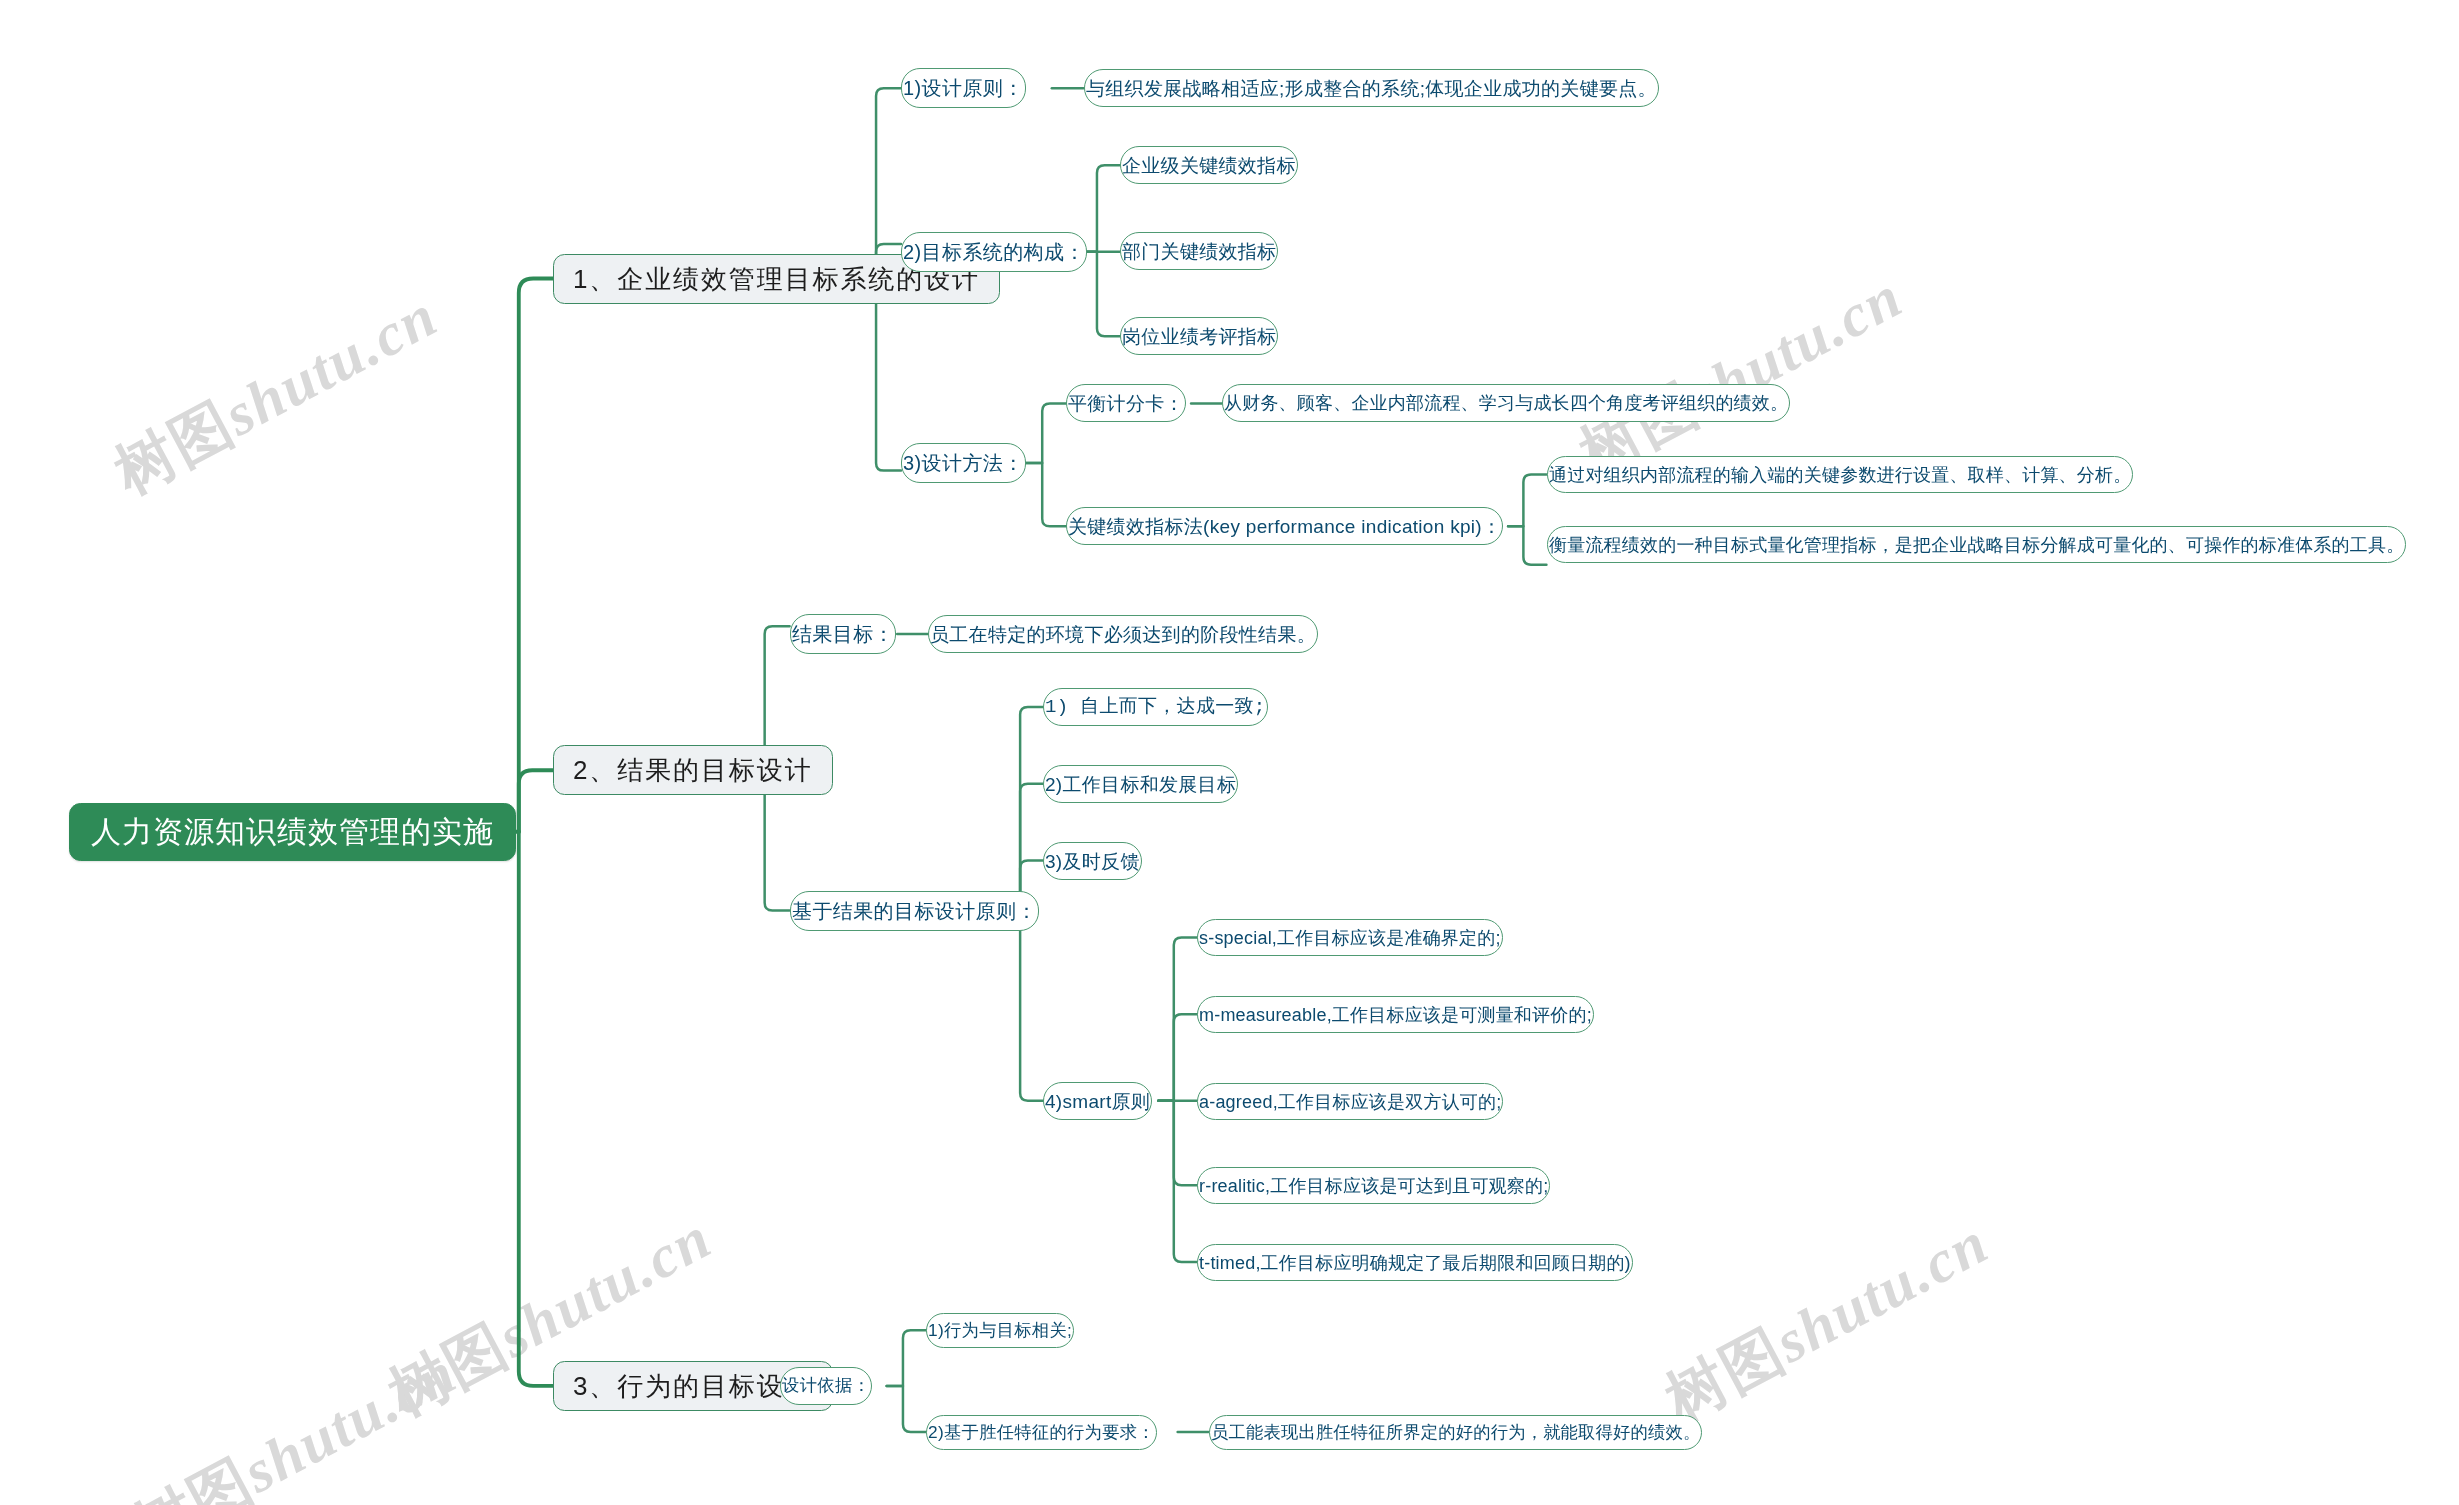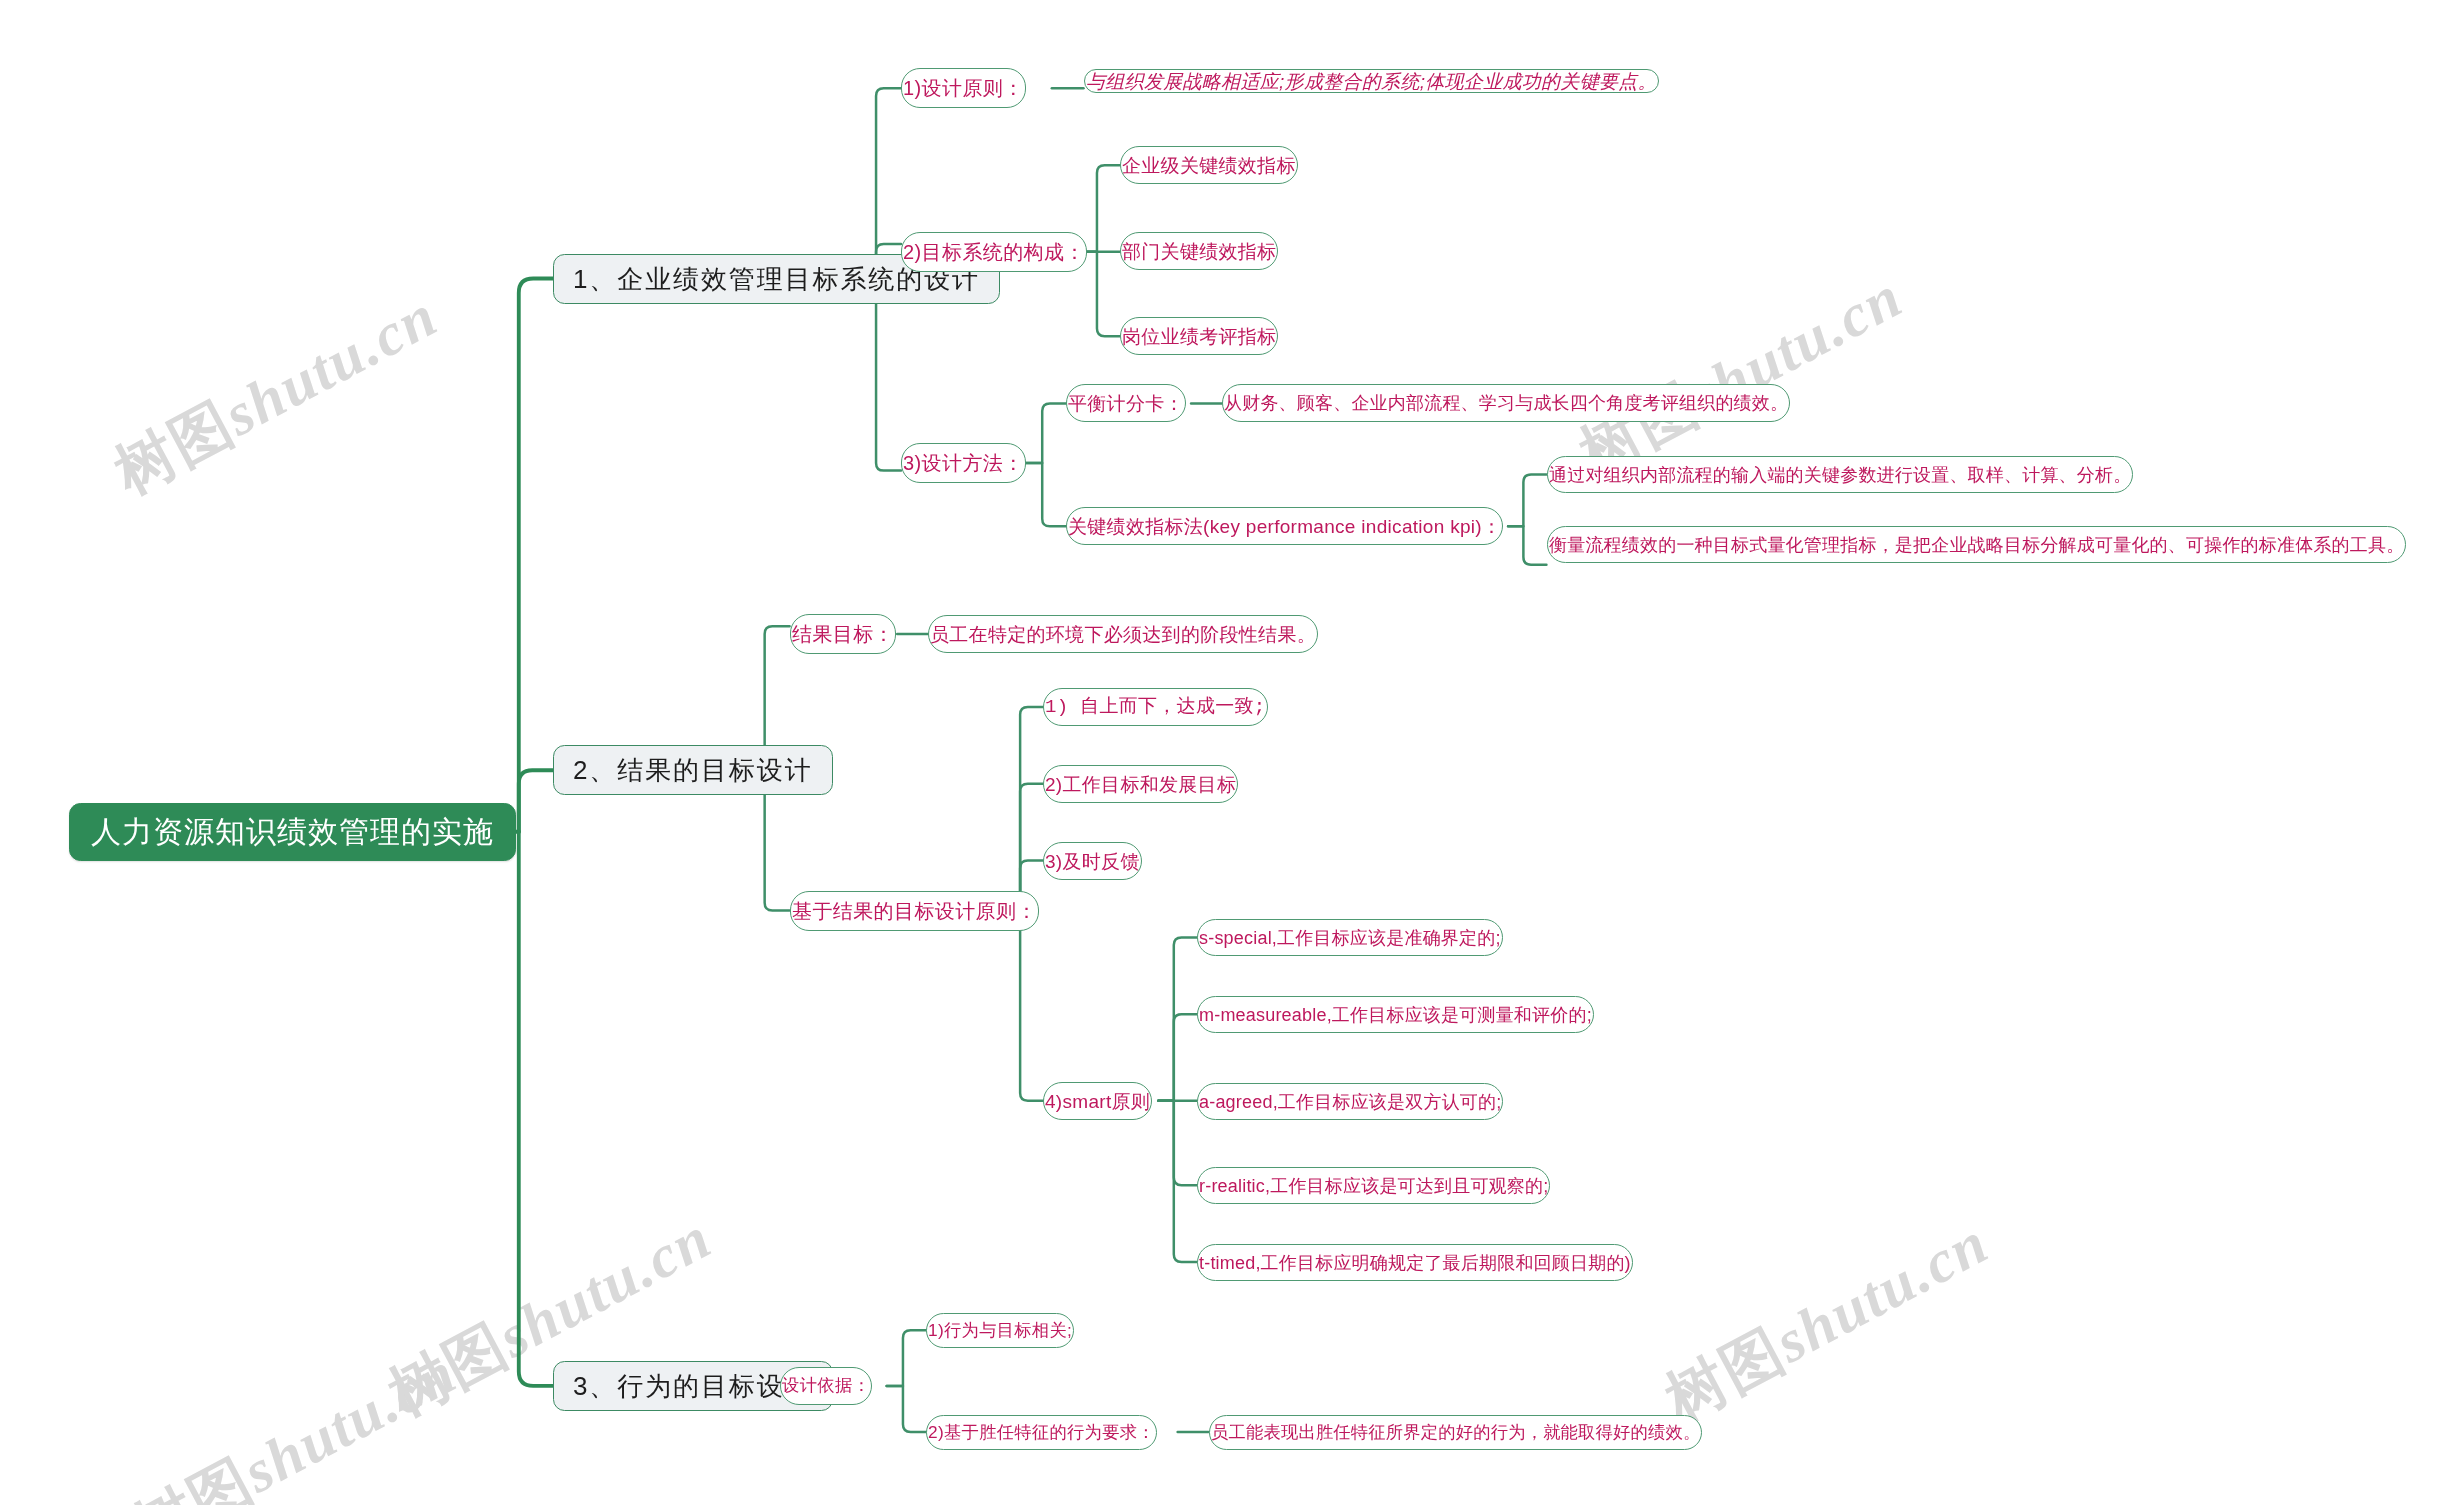--- a/index.html
+++ b/index.html
@@ -58,21 +58,21 @@
     color:#1d1d1d;
     font-size:26px;
     padding:0 19px;
     letter-spacing:1.9px;
     border-radius:11.5px;
   }
 
   .lvl2, .lvl3, .lvl4{
     background:#ffffff;
     border:1.3px solid #4f9a73;
-    color:#be185d;
+    color:#0c4a6e;
     border-radius:19px;
     padding:0 1px;
   }
   .lvl2{font-size:20px;letter-spacing:0.4px;}
   .lvl3{font-size:19px;letter-spacing:0.3px;}
   .lvl4{font-size:18px;letter-spacing:0.2px;}
   .small{font-size:17.3px;}
 </style>
 </head>
 <body>
@@ -149,21 +149,21 @@
     <span>人力资源知识绩效管理的实施</span>
   </div>
 
   <div class="node lvl1" style="left:553px;top:254px;height:50px;">
     <span>1、企业绩效管理目标系统的设计</span>
   </div>
 
   <div class="node lvl2" style="left:901px;top:68px;height:40px;">
     <span>1)设计原则：</span>
   </div>
-  <div class="node lvl3" style="left:1084px;top:69px;height:24px;font-style:italic;">
+  <div class="node lvl3" style="left:1084px;top:69px;height:38px;">
     <span>与组织发展战略相适应;形成整合的系统;体现企业成功的关键要点。</span>
   </div>
 
   <div class="node lvl2" style="left:901px;top:232px;height:40px;">
     <span>2)目标系统的构成：</span>
   </div>
   <div class="node lvl3" style="left:1120px;top:146px;height:38px;">
     <span>企业级关键绩效指标</span>
   </div>
   <div class="node lvl3" style="left:1120px;top:232px;height:38px;">

